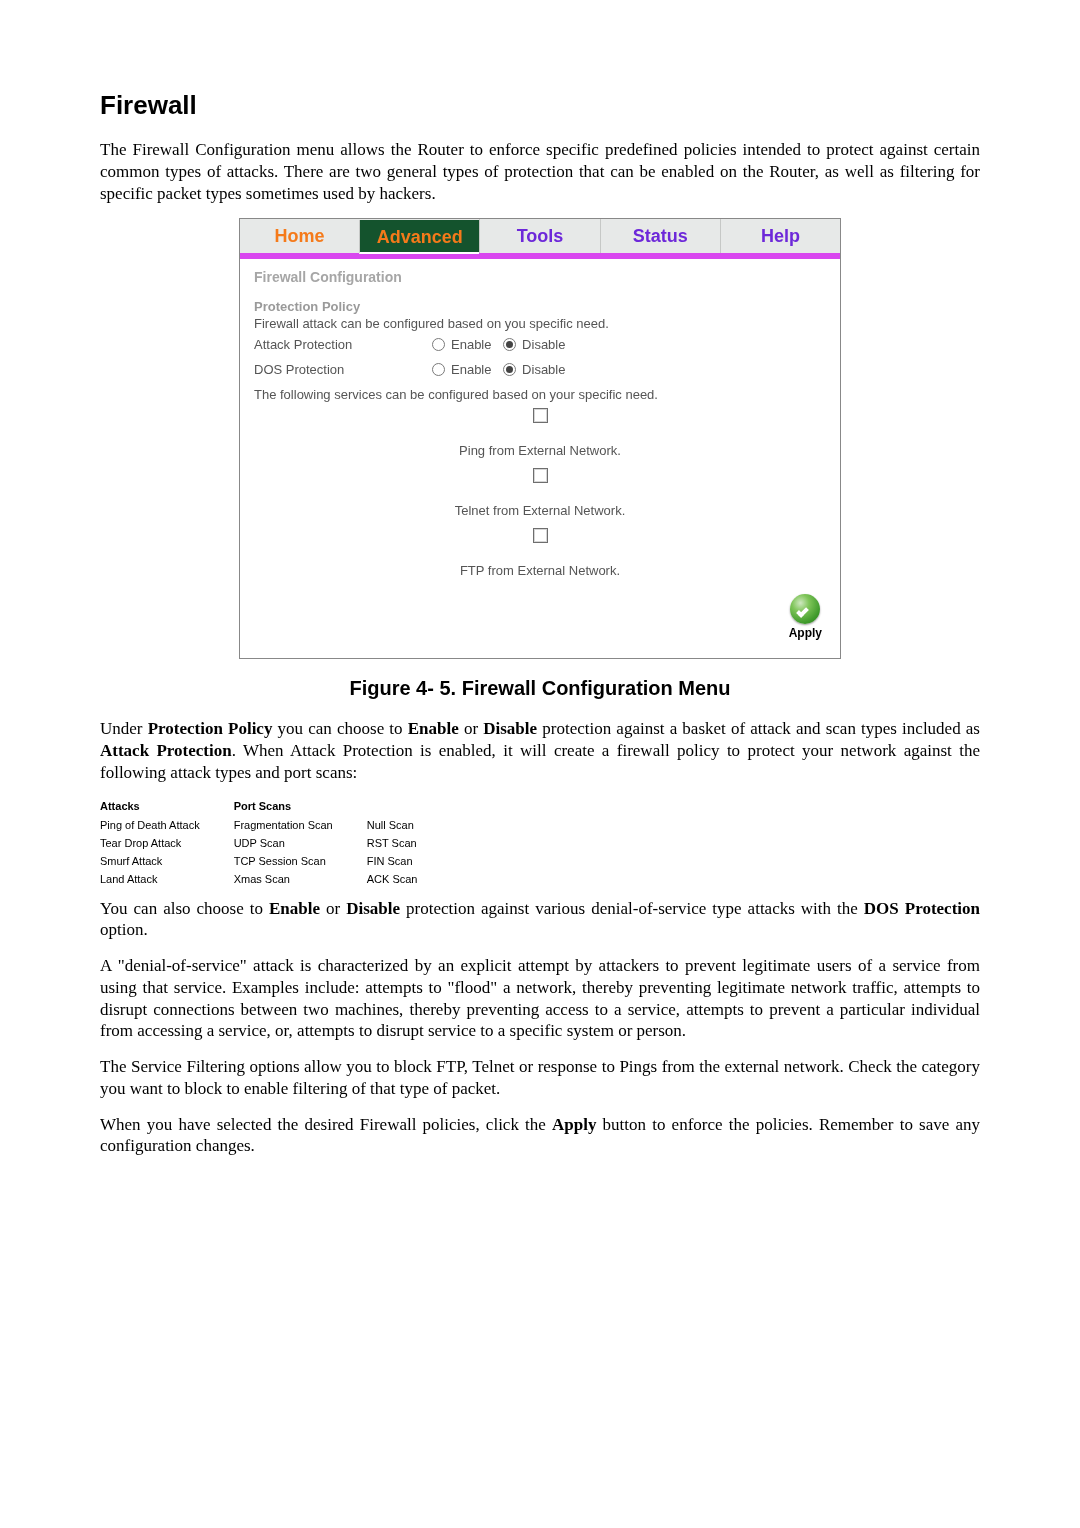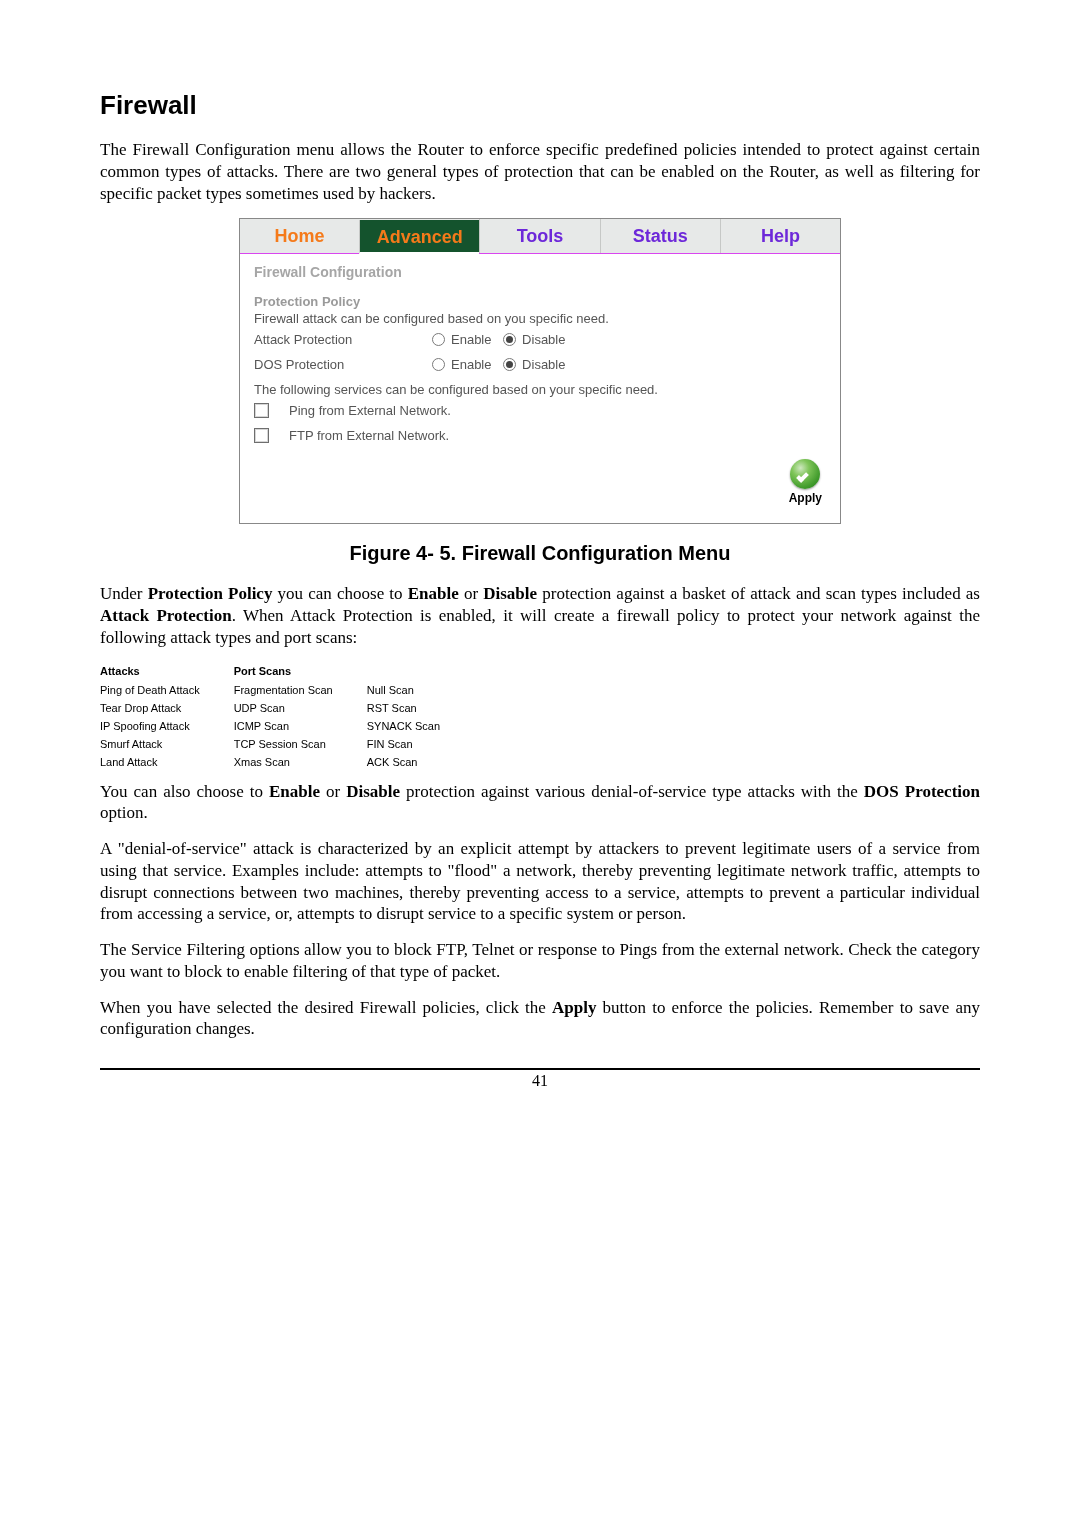--- a/index.html
+++ b/index.html
@@ -40,21 +40,21 @@
     border: 1px solid #888;
     background: #fff;
     font-family: Verdana, Arial, sans-serif;
     font-size: 13px;
     color: #555;
   }
   .tabs {
     display: flex;
     height: 34px;
     background: #e7e9e8;
-    border-bottom: 1px solid #d946ef;
+    border-bottom: 6px solid #d946ef;
   }
   .tab {
     flex: 1;
     text-align: center;
     line-height: 34px;
     font-family: Arial, Helvetica, sans-serif;
     font-size: 18px;
     font-weight: bold;
     color: #6d28d9;
     border-left: 1px solid #c6c8c6;
@@ -99,21 +99,21 @@
     background: #fff;
   }
   .radio.checked::after {
     content: "";
     position: absolute;
     left: 2px; top: 2px;
     width: 7px; height: 7px;
     background: #444;
     border-radius: 50%;
   }
-  .check-row { display: flex; align-items: center; margin: 5px 0 10px 0; gap: 20px; }
+  .check-row { display: flex; align-items: center; margin: 5px 0 10px 0; gap: 20px; flex-direction: column; }
   .checkbox {
     display: inline-block;
     width: 13px; height: 13px;
     border: 1px solid #6e6e6e;
     background: #fff;
     box-shadow: inset 0 0 0 1px #d6d6d6;
   }
   .apply-wrap {
     display: flex;
     flex-direction: column;
@@ -223,20 +223,24 @@
       </div>
 
       <div class="ss-line">The following services can be configured based on your specific need.</div>
 
       <div class="check-row">
         <span class="checkbox"></span>
         <span>Ping from External Network.</span>
       </div>
       <div class="check-row">
         <span class="checkbox"></span>
+        <span>Telnet from External Network.</span>
+      </div>
+      <div class="check-row">
+        <span class="checkbox"></span>
         <span>FTP from External Network.</span>
       </div>
 
       <div class="apply-wrap">
         <div class="apply-circle"></div>
         <div class="apply-text">Apply</div>
       </div>
     </div>
   </div>
 
@@ -257,25 +261,20 @@
       <td>Ping of Death Attack</td>
           <td>Fragmentation Scan</td>
           <td>Null Scan</td>
     </tr>
     <tr>
       <td>Tear Drop Attack</td>
           <td>UDP Scan</td>
           <td>RST Scan</td>
     </tr>
     <tr>
-      <td>IP Spoofing Attack</td>
-          <td>ICMP Scan</td>
-          <td>SYNACK Scan</td>
-    </tr>
-    <tr>
       <td>Smurf Attack</td>
           <td>TCP Session Scan</td>
           <td>FIN Scan</td>
     </tr>
     <tr>
       <td>Land Attack</td>
           <td>Xmas Scan</td>
           <td>ACK Scan</td>
     </tr>
   </tbody>
@@ -286,17 +285,14 @@
   </p>
 
   <p class="body">A "denial-of-service" attack is characterized by an explicit attempt by attackers to prevent legitimate users of a service from using that service. Examples include: attempts to "flood" a network, thereby preventing legitimate network traffic, attempts to disrupt connections between two machines, thereby preventing access to a service, attempts to prevent a particular individual from accessing a service, or, attempts to disrupt service to a specific system or person.</p>
 
   <p class="body">The Service Filtering options allow you to block FTP, Telnet or response to Pings from the external network. Check the category you want to block to enable filtering of that type of packet.</p>
 
   <p class="body">
     <span>When you have selected the desired Firewall policies, click the </span><span class="bold">Apply</span><span> button to enforce the policies. Remember to save any configuration changes.</span>
   </p>
 
-  <div class="foot-rule">
-    <span>41</span>
-  </div>
 
 </div>
 
 </body></html>

